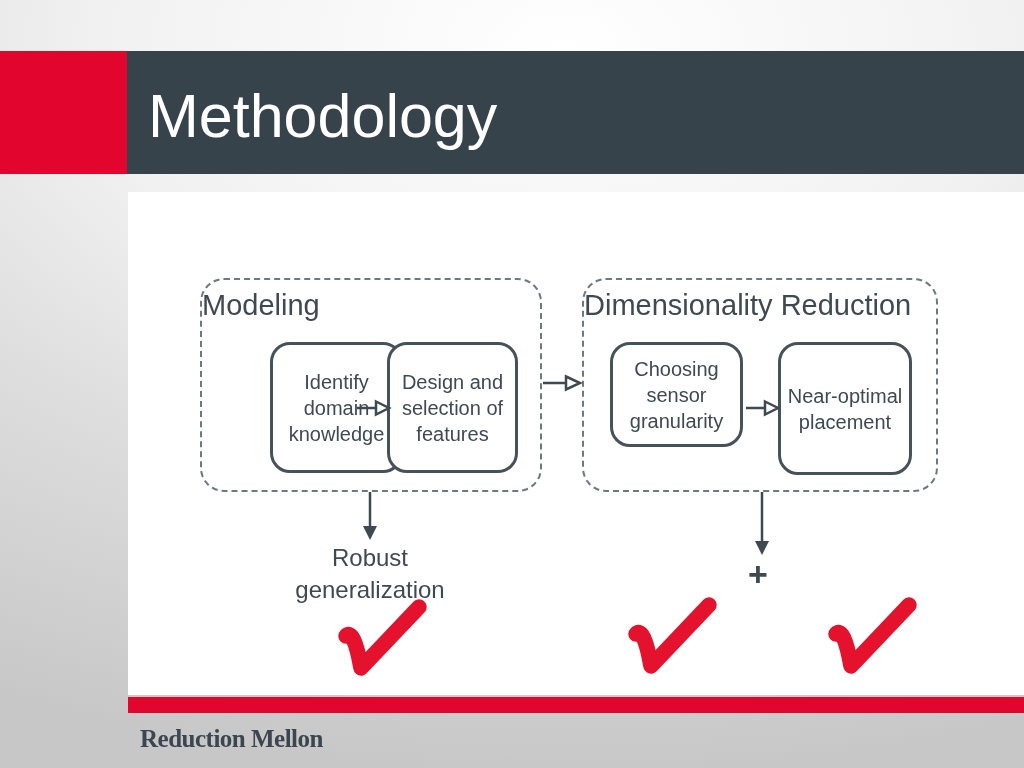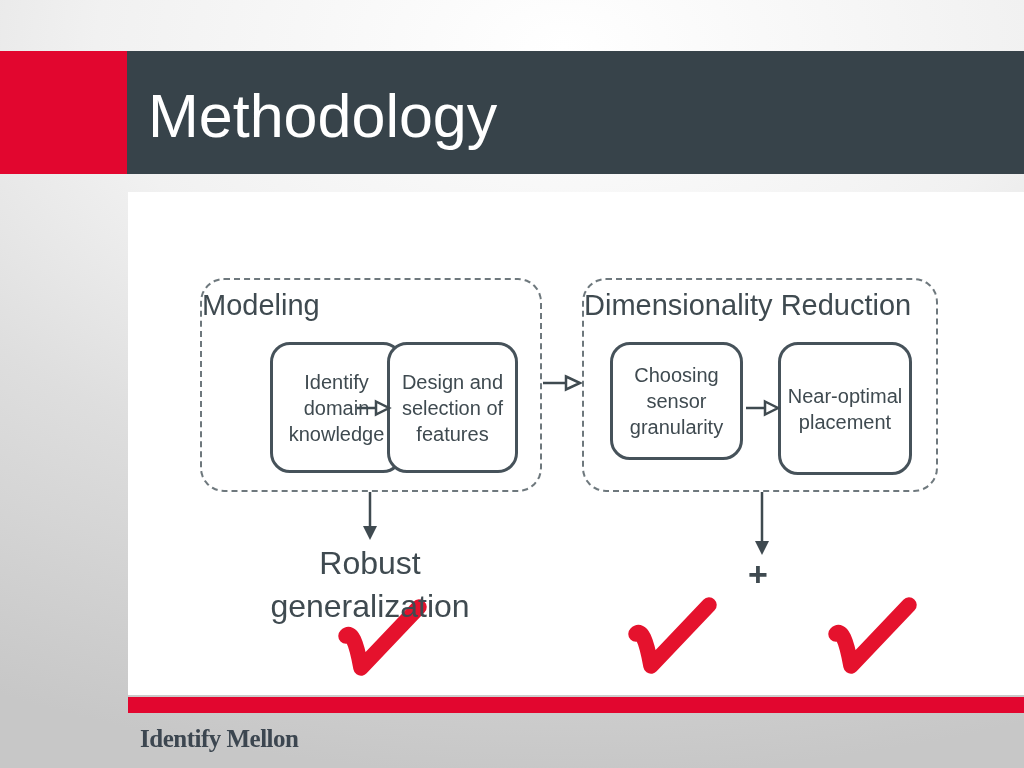--- a/index.html
+++ b/index.html
@@ -18,30 +18,30 @@
   .group-box{position:absolute;border:2px dashed var(--dash);border-radius:24px;background:transparent;}
   .group-modeling{left:200px;top:278px;width:338px;height:210px;}
   .group-dimred{left:582px;top:278px;width:352px;height:210px;}
   .group-title{position:absolute;top:9px;left:0;width:100%;text-align:left;font-size:29px;color:var(--ink);}
   
   .process-box{position:absolute;background:#ffffff;border:3px solid #46525a;border-radius:20px;
     display:flex;align-items:center;justify-content:center;text-align:center;
     font-size:20px;line-height:1.3;color:var(--ink);padding:0 6px;box-sizing:border-box;}
   .box-identify{left:222px;top:342px;width:133px;height:131px;margin-left:48px;}
   .box-design{left:387px;top:342px;width:131px;height:131px;}
-  .box-choosing{left:610px;top:342px;width:133px;height:118px;}
+  .box-choosing{left:610px;top:342px;width:133px;height:105px;}
   .box-nearopt{left:778px;top:342px;width:134px;height:133px;}
   
   .connector-layer{position:absolute;left:0;top:0;width:1024px;height:768px;pointer-events:none;}
   .arrow-line{stroke:var(--ink);stroke-width:2.5;fill:none;}
   .arrow-head-open{fill:#ffffff;stroke:var(--ink);stroke-width:2.5;stroke-linejoin:miter;}
   .arrow-head-solid{fill:var(--ink);stroke:none;}
   .check{stroke:var(--check-red);fill:none;stroke-width:15.5;stroke-linecap:round;stroke-linejoin:round;}
   
-  .outcome{position:absolute;text-align:center;font-size:32px;line-height:1.33;color:var(--ink);}
+  .outcome{position:absolute;text-align:center;font-size:24px;line-height:1.33;color:var(--ink);}
   .outcome-robust{left:270px;top:542px;width:200px;}
   .outcome-lowcost{left:620px;top:542px;width:120px;}
   .outcome-nearreal{left:780px;top:542px;width:184px;}
   .plus-sign{position:absolute;left:742px;top:557px;width:32px;text-align:center;font-size:34px;font-weight:bold;color:var(--ink);line-height:1;}
   
   .footer-strip{position:absolute;left:128px;top:697px;width:896px;height:16px;background:var(--accent-red);}
   .cmu-wordmark{position:absolute;left:140px;top:725px;font-family:"Liberation Serif",serif;font-weight:bold;font-size:25px;letter-spacing:-0.5px;color:#3c4650;}
 </style>
 </head>
 <body>
@@ -98,15 +98,15 @@
 
   <div class="outcome outcome-robust">Robust generalization</div>
   <div class="plus-sign">+</div>
 
   <div class="accent-block"></div>
   <div class="header-bar">
     <h1 class="slide-title">Methodology</h1>
   </div>
 
   <div class="footer-strip"></div>
-  <div class="cmu-wordmark">Identify Mellon</div>
+  <div class="cmu-wordmark">Reduction Mellon</div>
 
 </div>
 
 </body></html>

